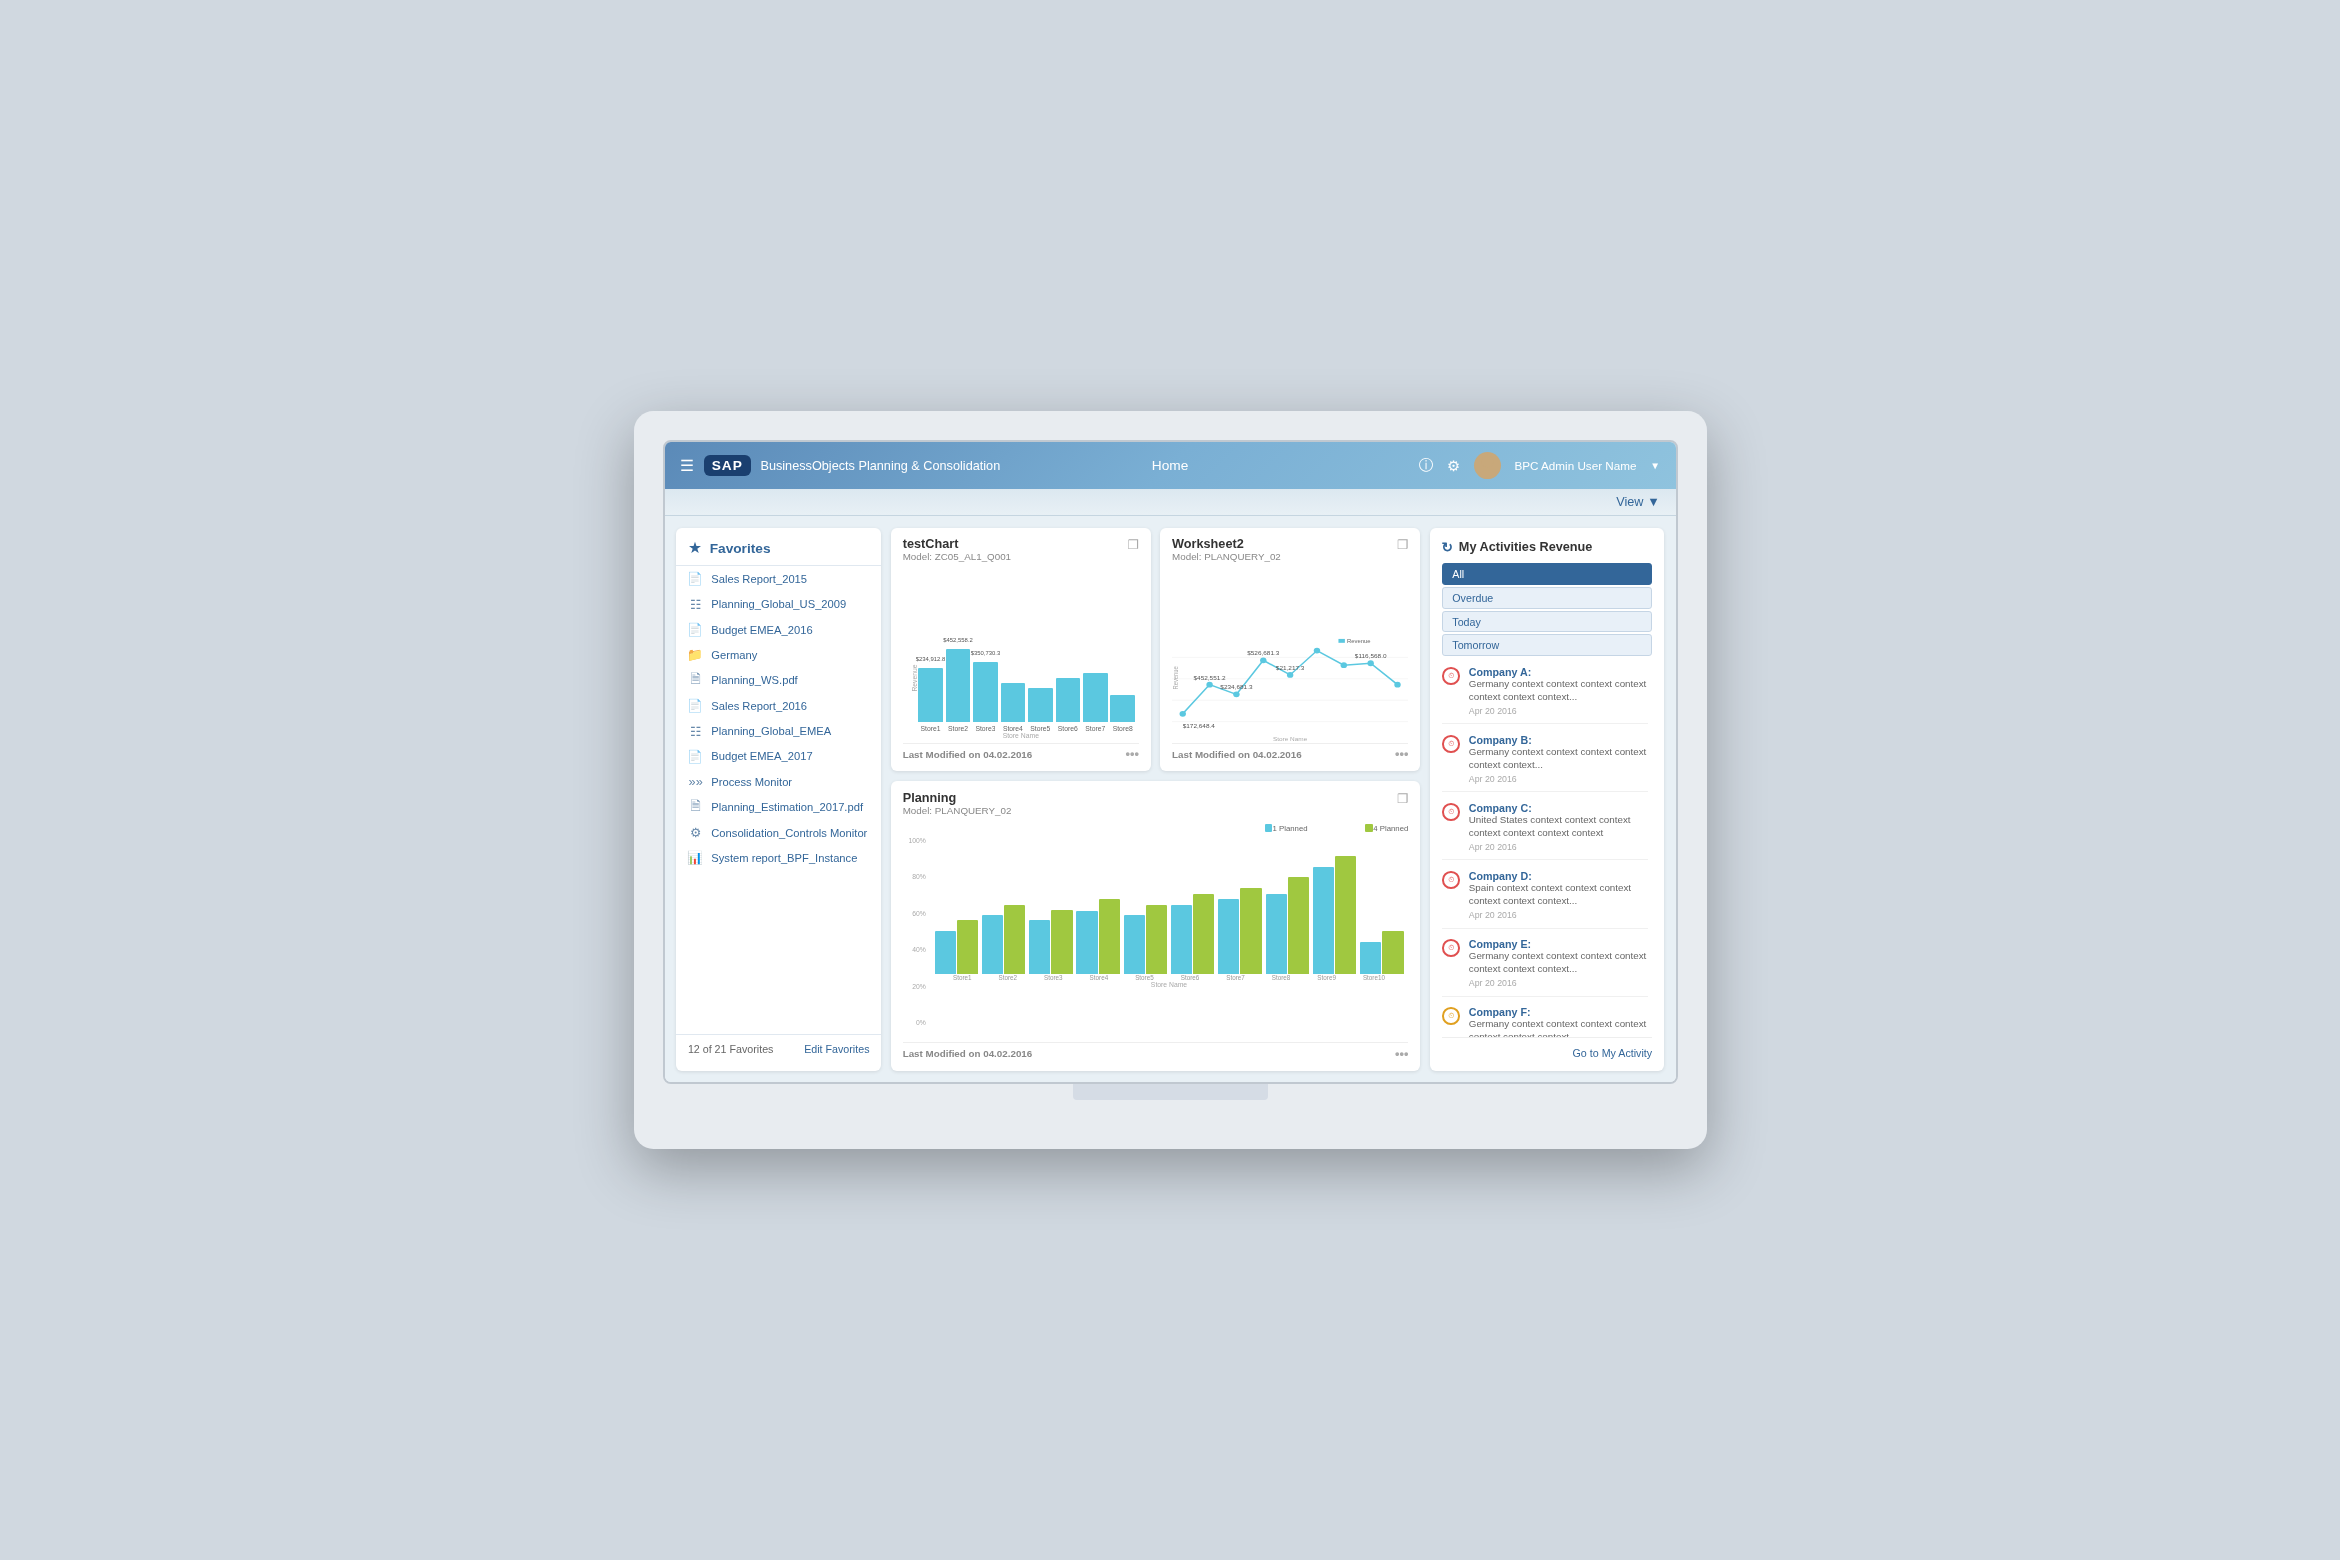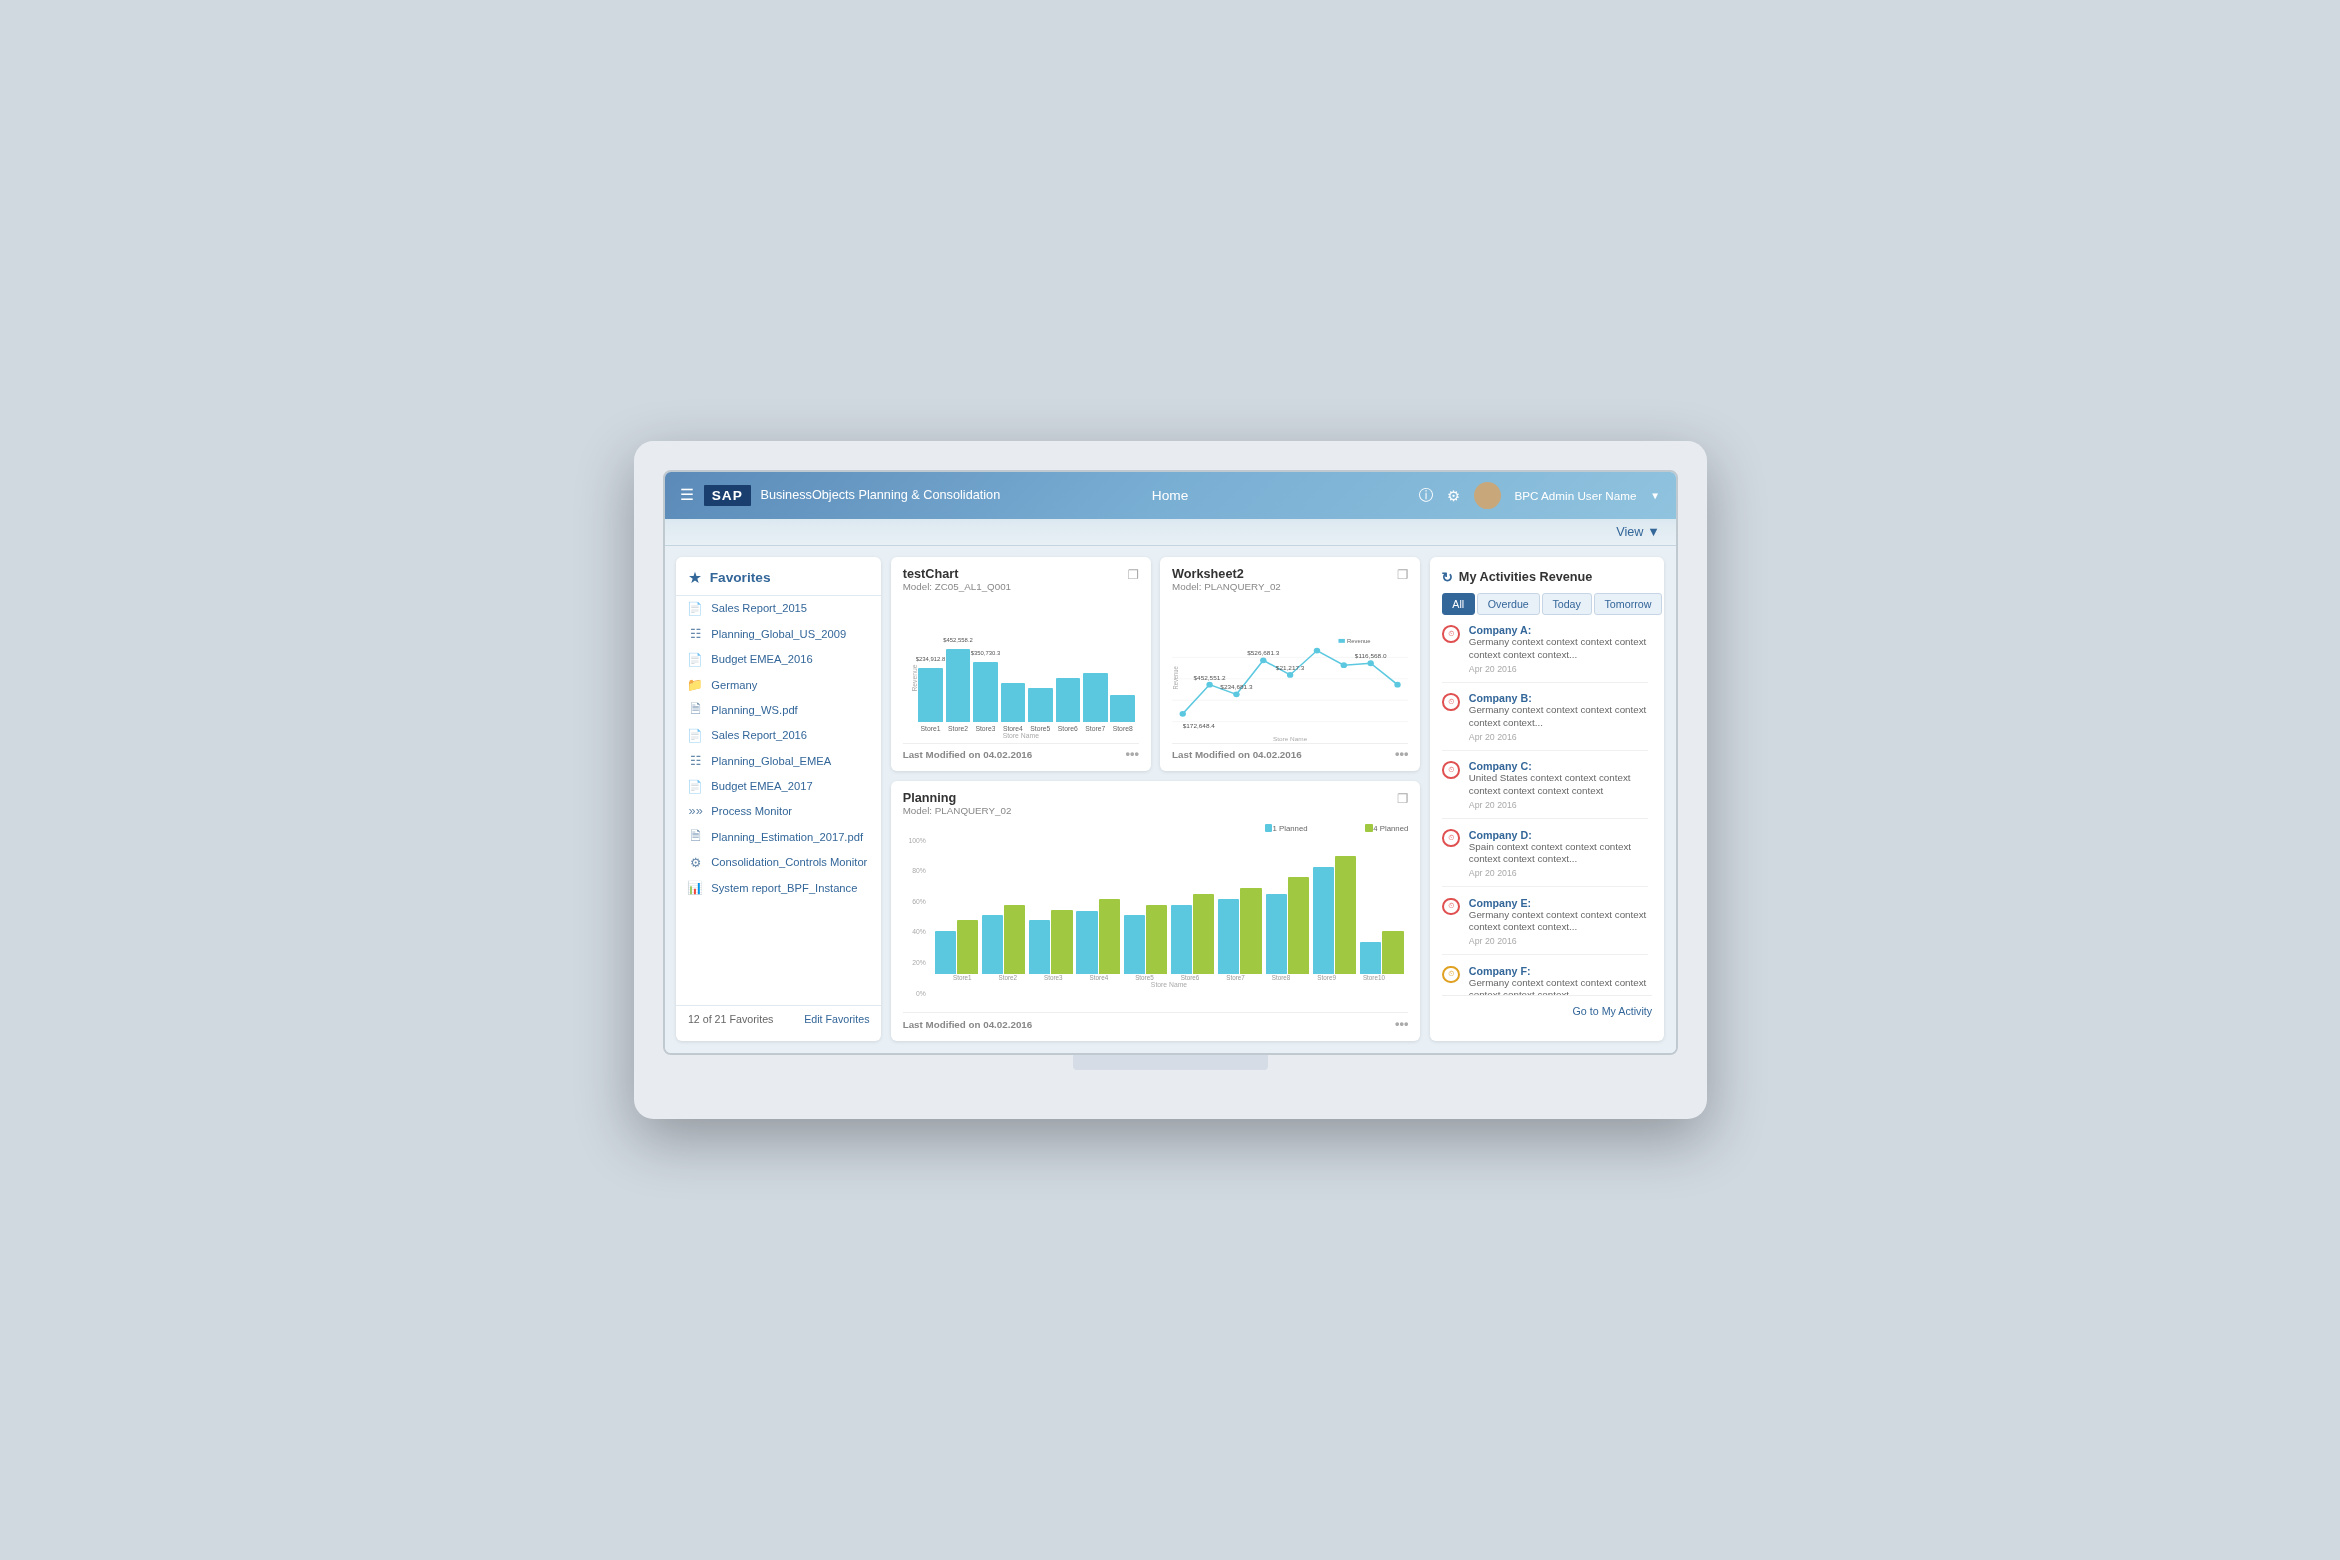--- a/index.html
+++ b/index.html
@@ -41,21 +41,21 @@
       font-size: 15.6px;
       margin-right: 9.8px;
       cursor: pointer;
     }
     .sap-logo {
       background: #1a3f6f;
       color: #fff;
       font-weight: bold;
       font-size: 13.7px;
       padding: 2.9px 7.8px;
-      border-radius: 1px;
+      border-radius: 6px;
       margin-right: 9.8px;
       letter-spacing: 1px;
     }
     .app-title {
       color: #fff;
       font-size: 12.7px;
       font-weight: normal;
     }
     .header-center {
       position: absolute;
@@ -282,20 +282,21 @@
       display: flex;
       align-items: center;
       gap: 5.9px;
       margin-bottom: 7.8px;
     }
     .activities-icon { color: #336699; font-size: 13.7px; }
     .tab-bar {
       display: flex;
       gap: 2px;
       margin-bottom: 9.8px;
+      flex-direction: column;
     }
     .tab {
       padding: 3.9px 9.8px;
       font-size: 10.7px;
       cursor: pointer;
       border-radius: 2.9px;
       background: #e8f0f8;
       color: #336699;
       border: 1px solid #c5d5e5;
     }

